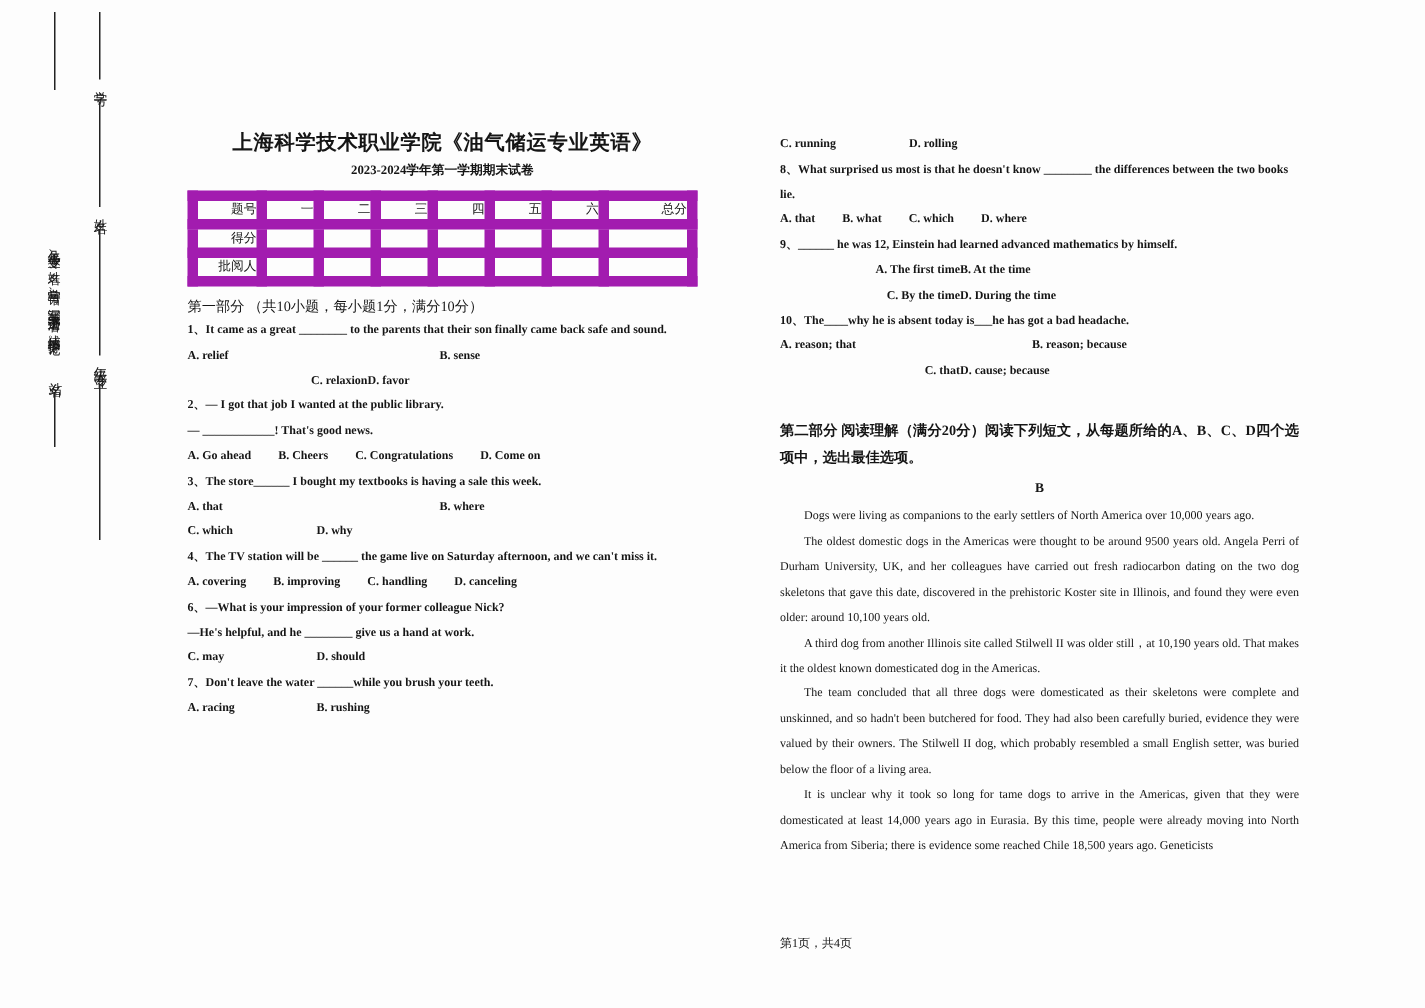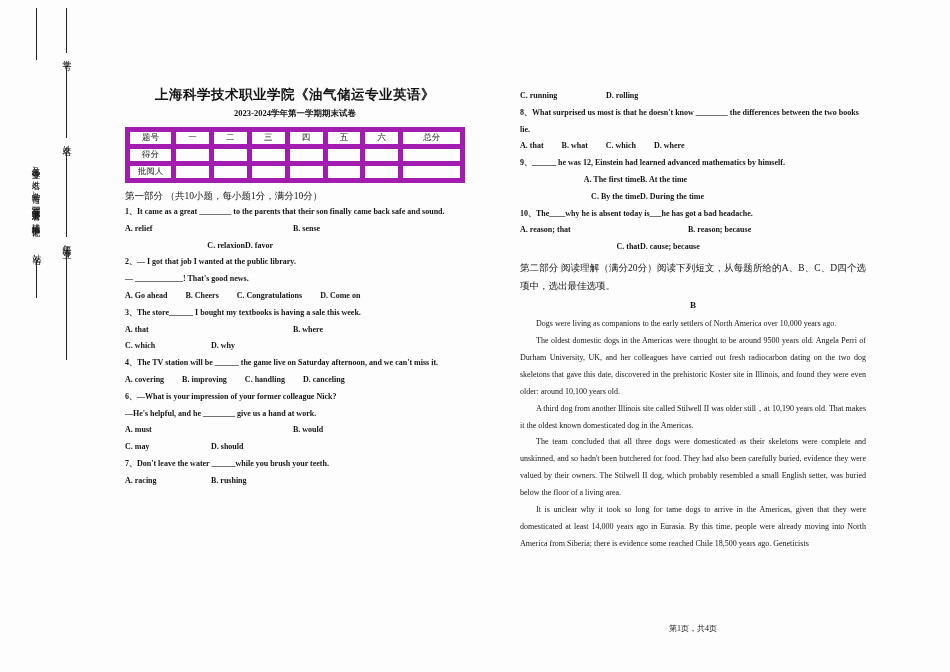--- a/index.html
+++ b/index.html
@@ -15,39 +15,39 @@
   .vnote { writing-mode:vertical-rl; text-orientation:mixed; font-size:8.5px; letter-spacing:1px; white-space:nowrap; }
 
   
   .col-left  { position:absolute; left:125px; top:86px; width:340px; }
   .col-right { position:absolute; left:520px; top:88px; width:346px; }
 
   .title { font-size:13.5px; font-weight:bold; text-align:center; letter-spacing:0.5px; }
   .subtitle { font-size:8.5px; font-weight:bold; text-align:center; margin-top:4px; }
 
   table.score { width:100%; border-collapse:collapse; margin-top:7px; font-size:8.5px; }
-  table.score td { border:5px solid #a21caf; height:13px; text-align:center; vertical-align:middle; }
+  table.score td { border:7px solid #a21caf; height:13px; text-align:right; vertical-align:middle; }
   table.score td.rl { width:46px; }
 
   .sec-head { font-size:9.5px; font-weight:normal; margin-top:7px; margin-bottom:1px; }
 
   .q { font-size:8px; font-weight:bold; line-height:2.1; }
   .ql { white-space:normal; }
   .orow { display:flex; line-height:2.1; }
   .orow.r2w .opt:first-child { width:168px; }
   .orow.r2m .opt:first-child { width:120px;text-align:right; }
   .orow.r2n .opt:first-child { width:86px; }
   .orow.r4 .opt { margin-right:18px; }
   .orow.r4 .opt:last-child { margin-right:16px; }
 
-  .p2-head { font-size:9.5px; font-weight:normal; line-height:1.95; margin-top:3px; text-align:justify; }
+  .p2-head { font-size:9.5px; font-weight:bold; line-height:1.95; margin-top:23px; text-align:justify; }
   .passage-label { text-align:center; font-size:9px; font-weight:bold; line-height:2.2; }
   .passage p { font-size:8px; line-height:2.12; text-indent:2em; text-align:justify; }
 
-  .footer { position:absolute; left:520px; width:346px; bottom:38px; text-align:center; font-size:8px; }
+  .footer { position:absolute; left:520px; width:346px; bottom:38px; font-size:8px; }
 </style>
 </head>
 <body>
 
 <div class="seal-col seal-outer">
   <div class="vline" style="height:52px;"></div>
   <div class="vnote" style="margin-top:100px;">凡年级专业、姓名、学号写错、漏写或字迹不清者、成绩按零分记。</div>
   <div class="vtext" style="margin-top:14px;">站名：</div>
   <div class="vline" style="height:36px;"></div>
 </div>
@@ -144,24 +144,20 @@
       <span class="opt">A. covering</span>
       <span class="opt">B. improving</span>
       <span class="opt">C. handling</span>
       <span class="opt">D. canceling</span>
     </div>
   </div>
 
   <div class="q">
     <div class="ql">6、—What is your impression of your former colleague Nick?</div>
     <div class="ql">—He's helpful, and he ________ give us a hand at work.</div>
-    <div class="orow r2w">
-      <span class="opt">A. must</span>
-      <span class="opt">B. would</span>
-    </div>
     <div class="orow r2n">
       <span class="opt">C. may</span>
       <span class="opt">D. should</span>
     </div>
   </div>
 
 
   <div class="q">
     <div class="ql">7、Don't leave the water ______while you brush your teeth.</div>
     <div class="orow r2n">

